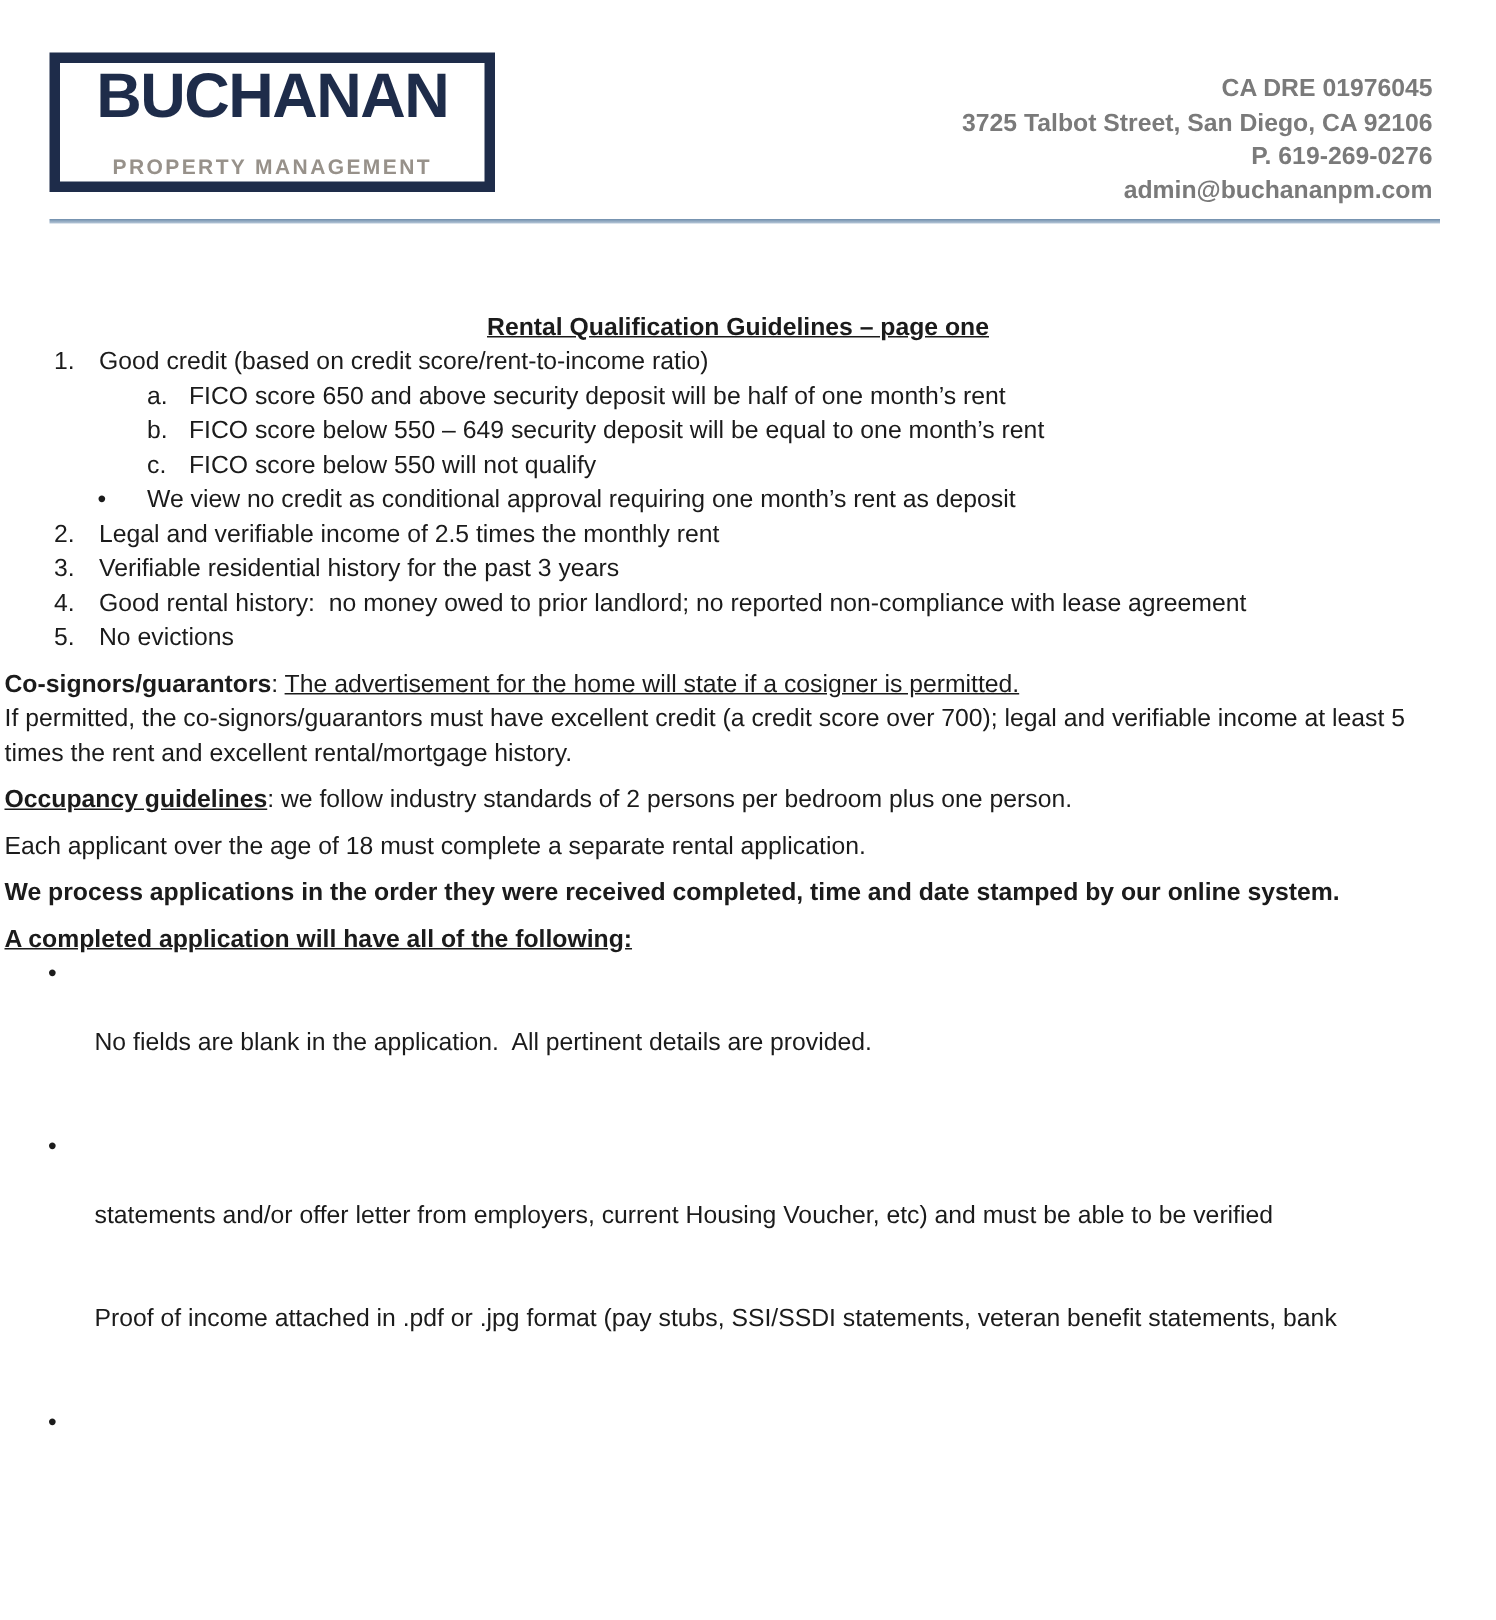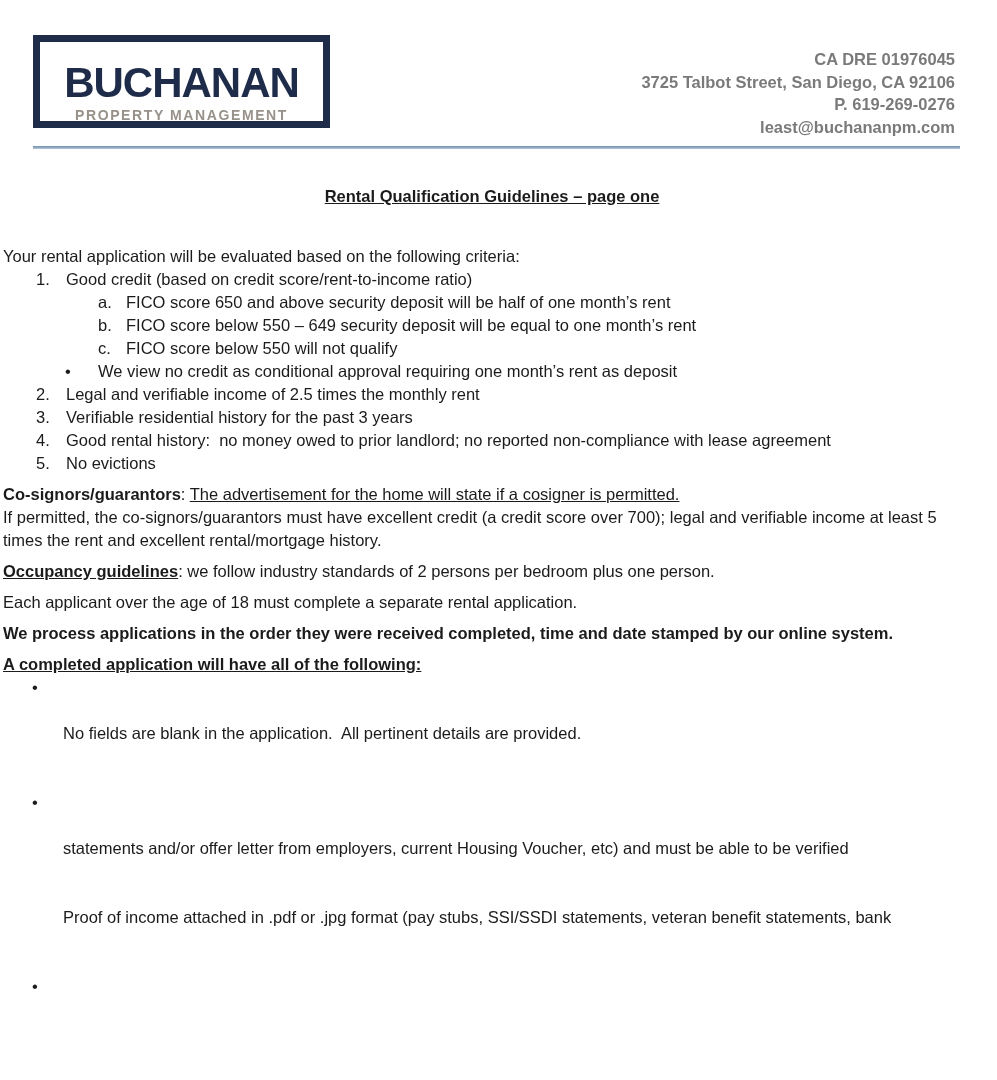--- a/index.html
+++ b/index.html
@@ -14,22 +14,22 @@
   
   .header {
     position: absolute; top: 35px; left: 33px; right: 42px;
     display: flex; justify-content: space-between; align-items: flex-start;
   }
   .logo {
     box-sizing: border-box;
     width: 297px; height: 93px;
     border: 7px solid #1e2c4a;
     background: #ffffff;
-    display: flex; flex-direction: column; align-items: center; justify-content: flex-start;
-    padding-top: 20px;
+    display: flex; flex-direction: column; align-items: center; justify-content: space-between;
+    padding-top: 1px;
   }
   .logo-name {
     font-size: 42px; font-weight: bold; color: #1e2c4a;
     letter-spacing: -1px; line-height: 42px;
   }
   .logo-tagline {
     font-size: 14px; font-weight: bold; color: #97918a;
     letter-spacing: 1.6px; line-height: 20px; margin-top: 1px;
   }
   .contact {
@@ -47,21 +47,21 @@
   }
 
   
   .content {
     position: absolute; top: 185px; left: 3px; right: 36px;
     font-size: 16.5px; line-height: 23px;
   }
   .txt, .marker, .line { white-space: pre-wrap; }
   .title {
     text-align: center; font-weight: bold; text-decoration: underline;
-    margin-top: 0; margin-left: 20px;
+    margin-top: 22px; margin-left: 20px;
   }
   .intro { margin-top: 37px; }
   .row { display: flex; align-items: flex-start; }
   .row .marker { flex: 0 0 auto; }
   .num    { padding-left: 33px; }
   .num    .marker { width: 30px; }
   .alpha  { padding-left: 95px; }
   .alpha  .marker { width: 28px; }
   .subbul { padding-left: 62px; }
   .subbul .marker { width: 33px; }
@@ -78,31 +78,30 @@
 
   <div class="header">
     <div class="logo">
       <div class="logo-name">BUCHANAN</div>
       <div class="logo-tagline">PROPERTY MANAGEMENT</div>
     </div>
     <div class="contact">
       <div>CA DRE 01976045</div>
       <div>3725 Talbot Street, San Diego, CA 92106</div>
       <div>P. 619-269-0276</div>
-      <div>least@buchananpm.com</div>
+      <div>admin@buchananpm.com</div>
     </div>
   </div>
 
   <div class="rule"></div>
 
   <div class="content">
 
     <div class="title">Rental Qualification Guidelines – page one</div>
 
-    <div class="intro">Your rental application will be evaluated based on the following criteria:</div>
 
     <div class="row num">
       <span class="marker">1.</span>
       <span class="txt">Good credit (based on credit score/rent-to-income ratio)</span>
     </div>
     <div class="row alpha">
       <span class="marker">a.</span>
       <span class="txt">FICO score 650 and above security deposit will be half of one month’s rent</span>
     </div>
     <div class="row alpha">

